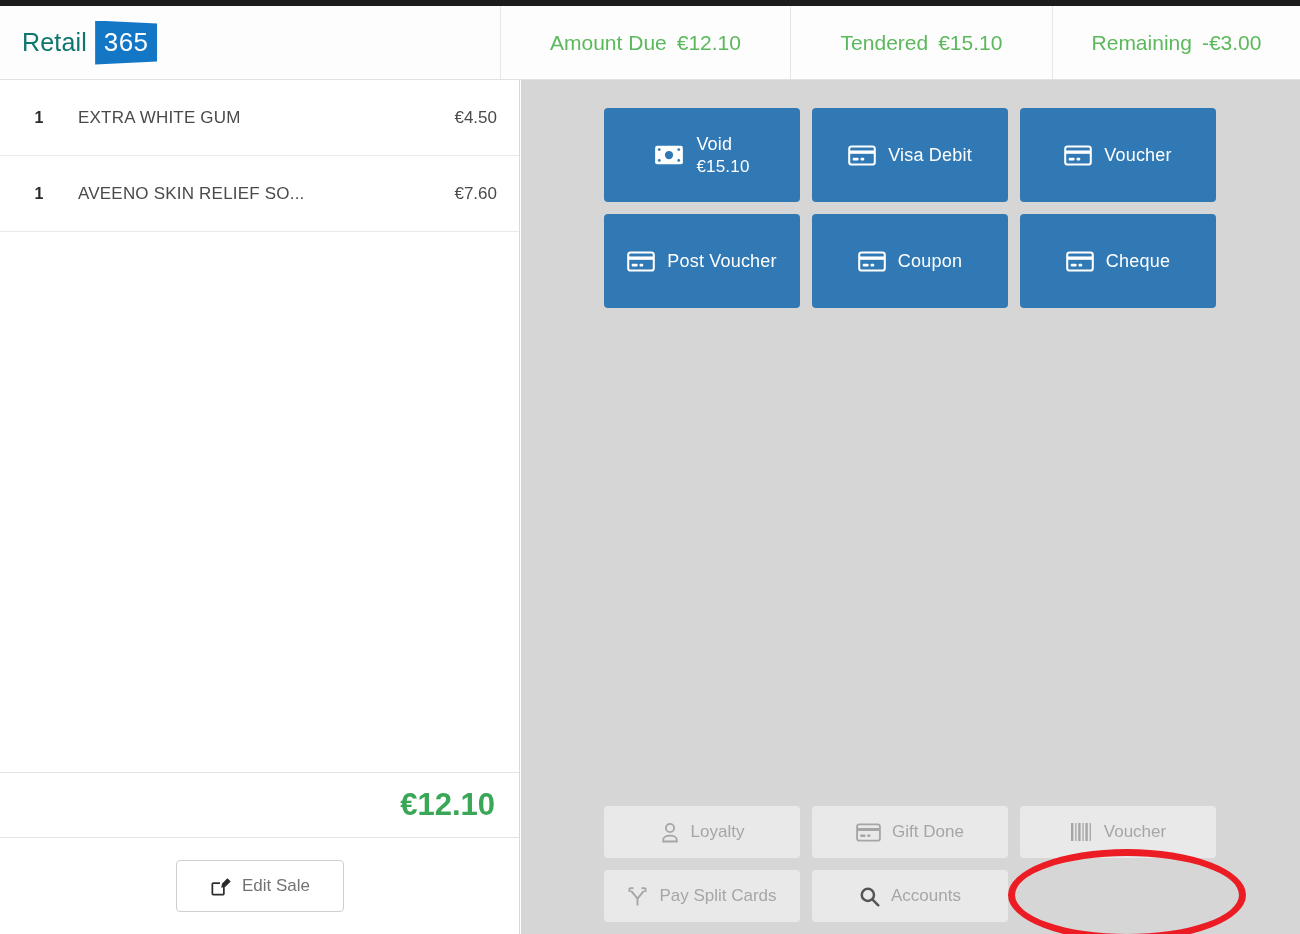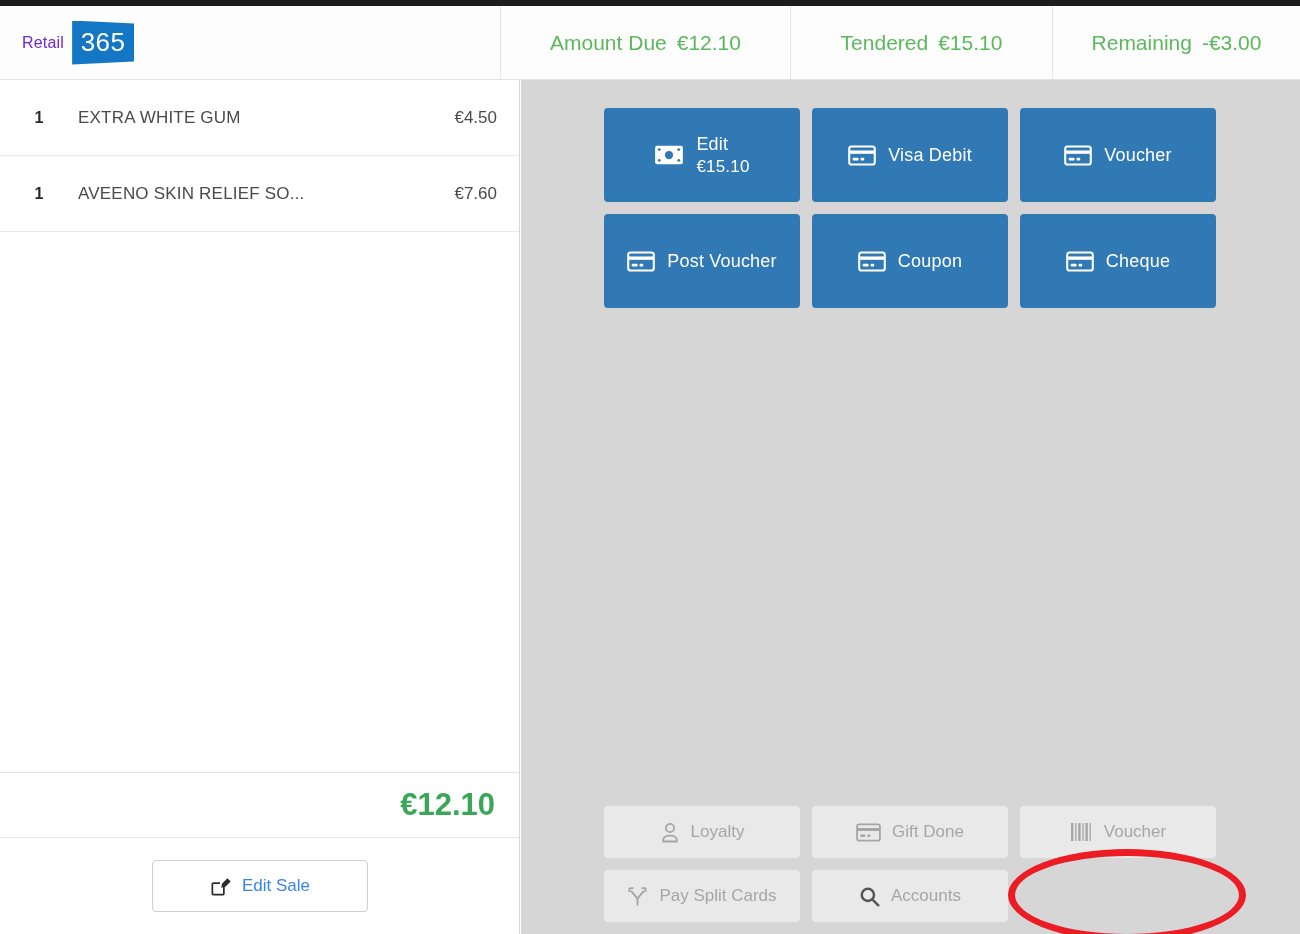--- a/index.html
+++ b/index.html
@@ -22,21 +22,21 @@
     position: absolute; top: 6px; left: 0; width: 1300px; height: 74px;
     background: #fdfdfd;
     display: flex; align-items: center;
     border-bottom: 1px solid #e2e2e2;
   }
   .logo-wrap {
     display: flex; align-items: center; height: 100%;
     padding-left: 22px; width: 500px;
   }
   .logo-text {
-    font-size: 16px; color: #6d28d9; letter-spacing: .2px;
+    font-size: 25px; color: #0f766e; letter-spacing: .2px;
     font-family: "Liberation Sans", sans-serif; font-weight: 400;
   }
   .logo-badge {
     margin-left: 8px; position: relative; height: 44px; width: 62px;
   }
   .logo-badge .shape {
     position: absolute; inset: 0; background: #1477c6;
     clip-path: polygon(0 0, 100% 7%, 100% 93%, 0 100%);
   }
   .logo-badge .num {
@@ -84,22 +84,22 @@
   .left-actions {
     height: 96px; display: flex; align-items: center; justify-content: center;
     gap: 18px; background: #ffffff;
   }
   .btn {
     display: inline-flex; align-items: center; justify-content: center;
     gap: 10px; border-radius: 4px; cursor: pointer; user-select: none;
     font-size: 17px;
   }
   .btn-edit {
-    width: 216px; height: 52px; background: #ffffff;
-    border: 1px solid #cfcfcf; color: #3b82f6;
+    width: 168px; height: 52px; background: #ffffff;
+    border: 1px solid #cfcfcf; color: #737373;
   }
   .btn-void {
     width: 186px; height: 52px; background: #dd5a54;
     border: 1px solid #dd5a54; color: #ffffff;
   }
 
   
   .rightpanel {
     position: absolute; top: 80px; left: 521px; width: 779px; height: 854px;
     background: #d6d6d6;
@@ -222,21 +222,21 @@
           <svg width="30" height="22" viewBox="0 0 32 22" fill="none">
             <rect x="1.2" y="1.2" width="29.6" height="19.6" rx="2.2" fill="#ffffff"></rect>
             <circle cx="16" cy="11" r="4.4" fill="#3079b5"></circle>
             <circle cx="5.6" cy="5.2" r="1.5" fill="#3079b5"></circle>
             <circle cx="26.4" cy="5.2" r="1.5" fill="#3079b5"></circle>
             <circle cx="5.6" cy="16.8" r="1.5" fill="#3079b5"></circle>
             <circle cx="26.4" cy="16.8" r="1.5" fill="#3079b5"></circle>
           </svg>
         </span>
         <span class="lbl-stack">
-          <span>Edit</span>
+          <span>Void</span>
           <span class="sub">€15.10</span>
         </span>
       </div>
 
       <div class="pay-btn">
         <span class="ico">
           <svg width="28" height="21" viewBox="0 0 30 22" fill="none">
             <rect x="1.3" y="1.3" width="27.4" height="19.4" rx="2.6" fill="none" stroke="#ffffff" stroke-width="2.2"></rect>
             <rect x="1.3" y="5.6" width="27.4" height="3.6" fill="#ffffff"></rect>
             <rect x="5" y="13.5" width="6.4" height="2.8" rx="1" fill="#ffffff"></rect>

